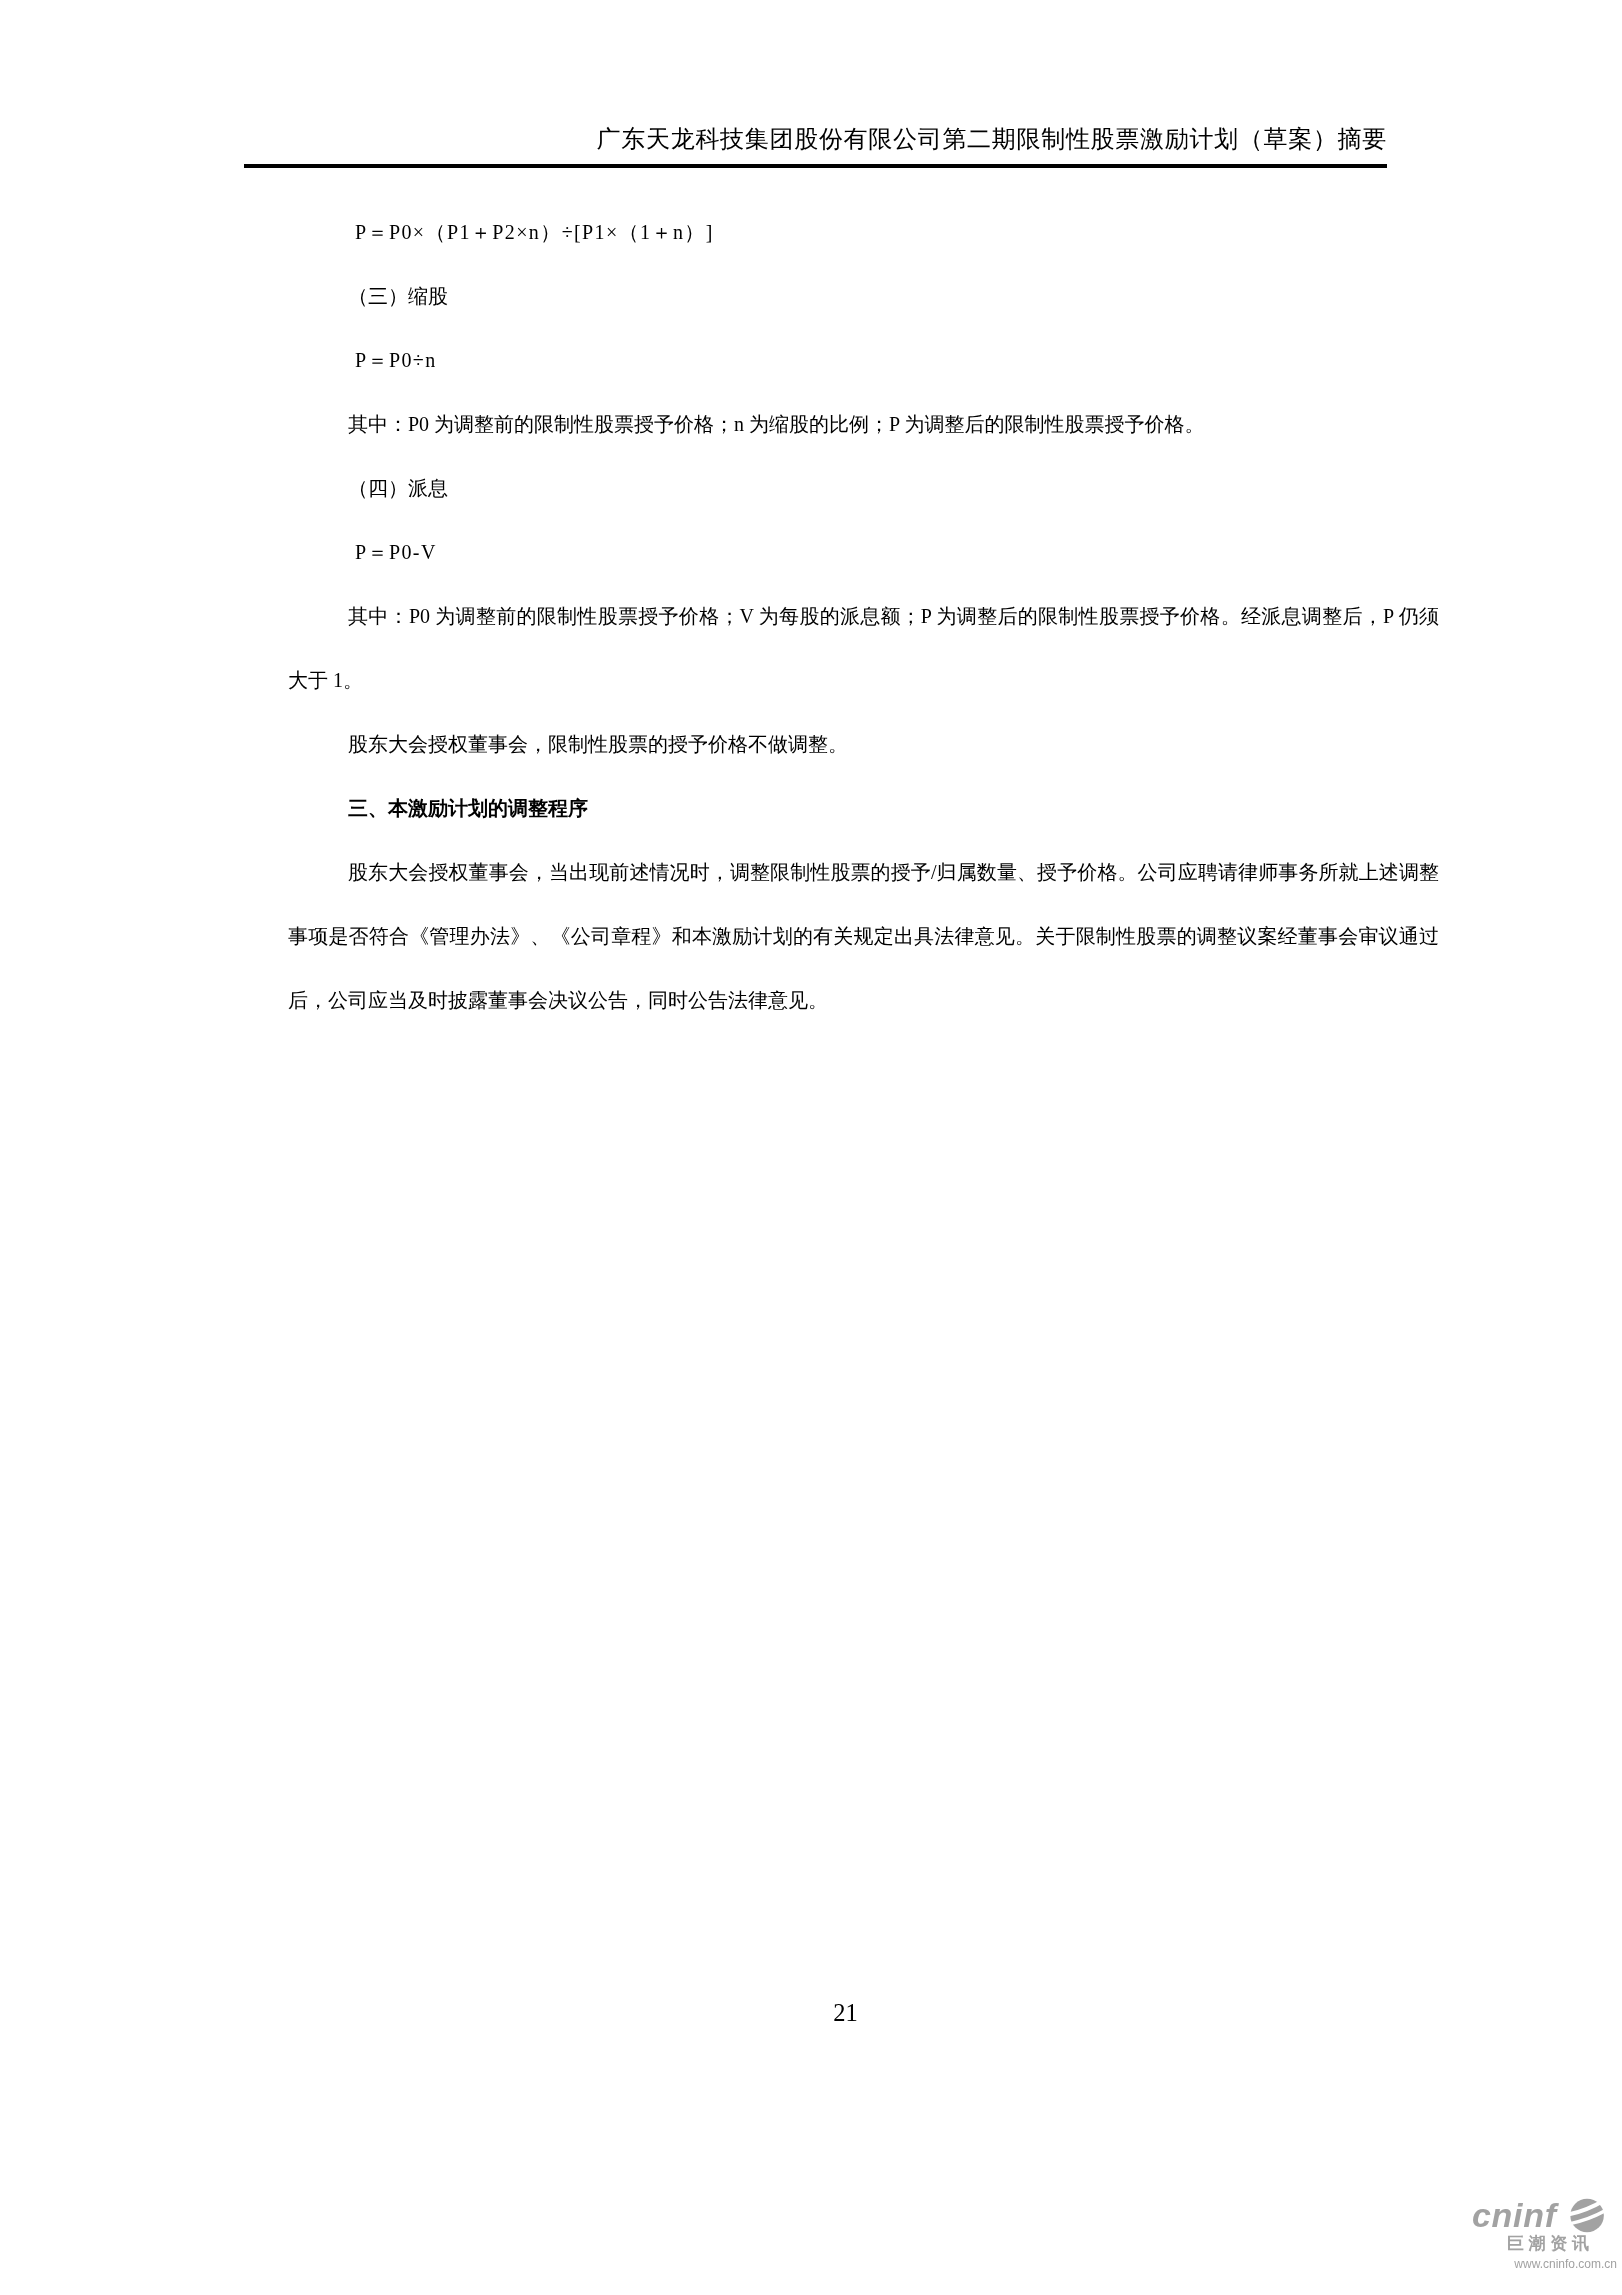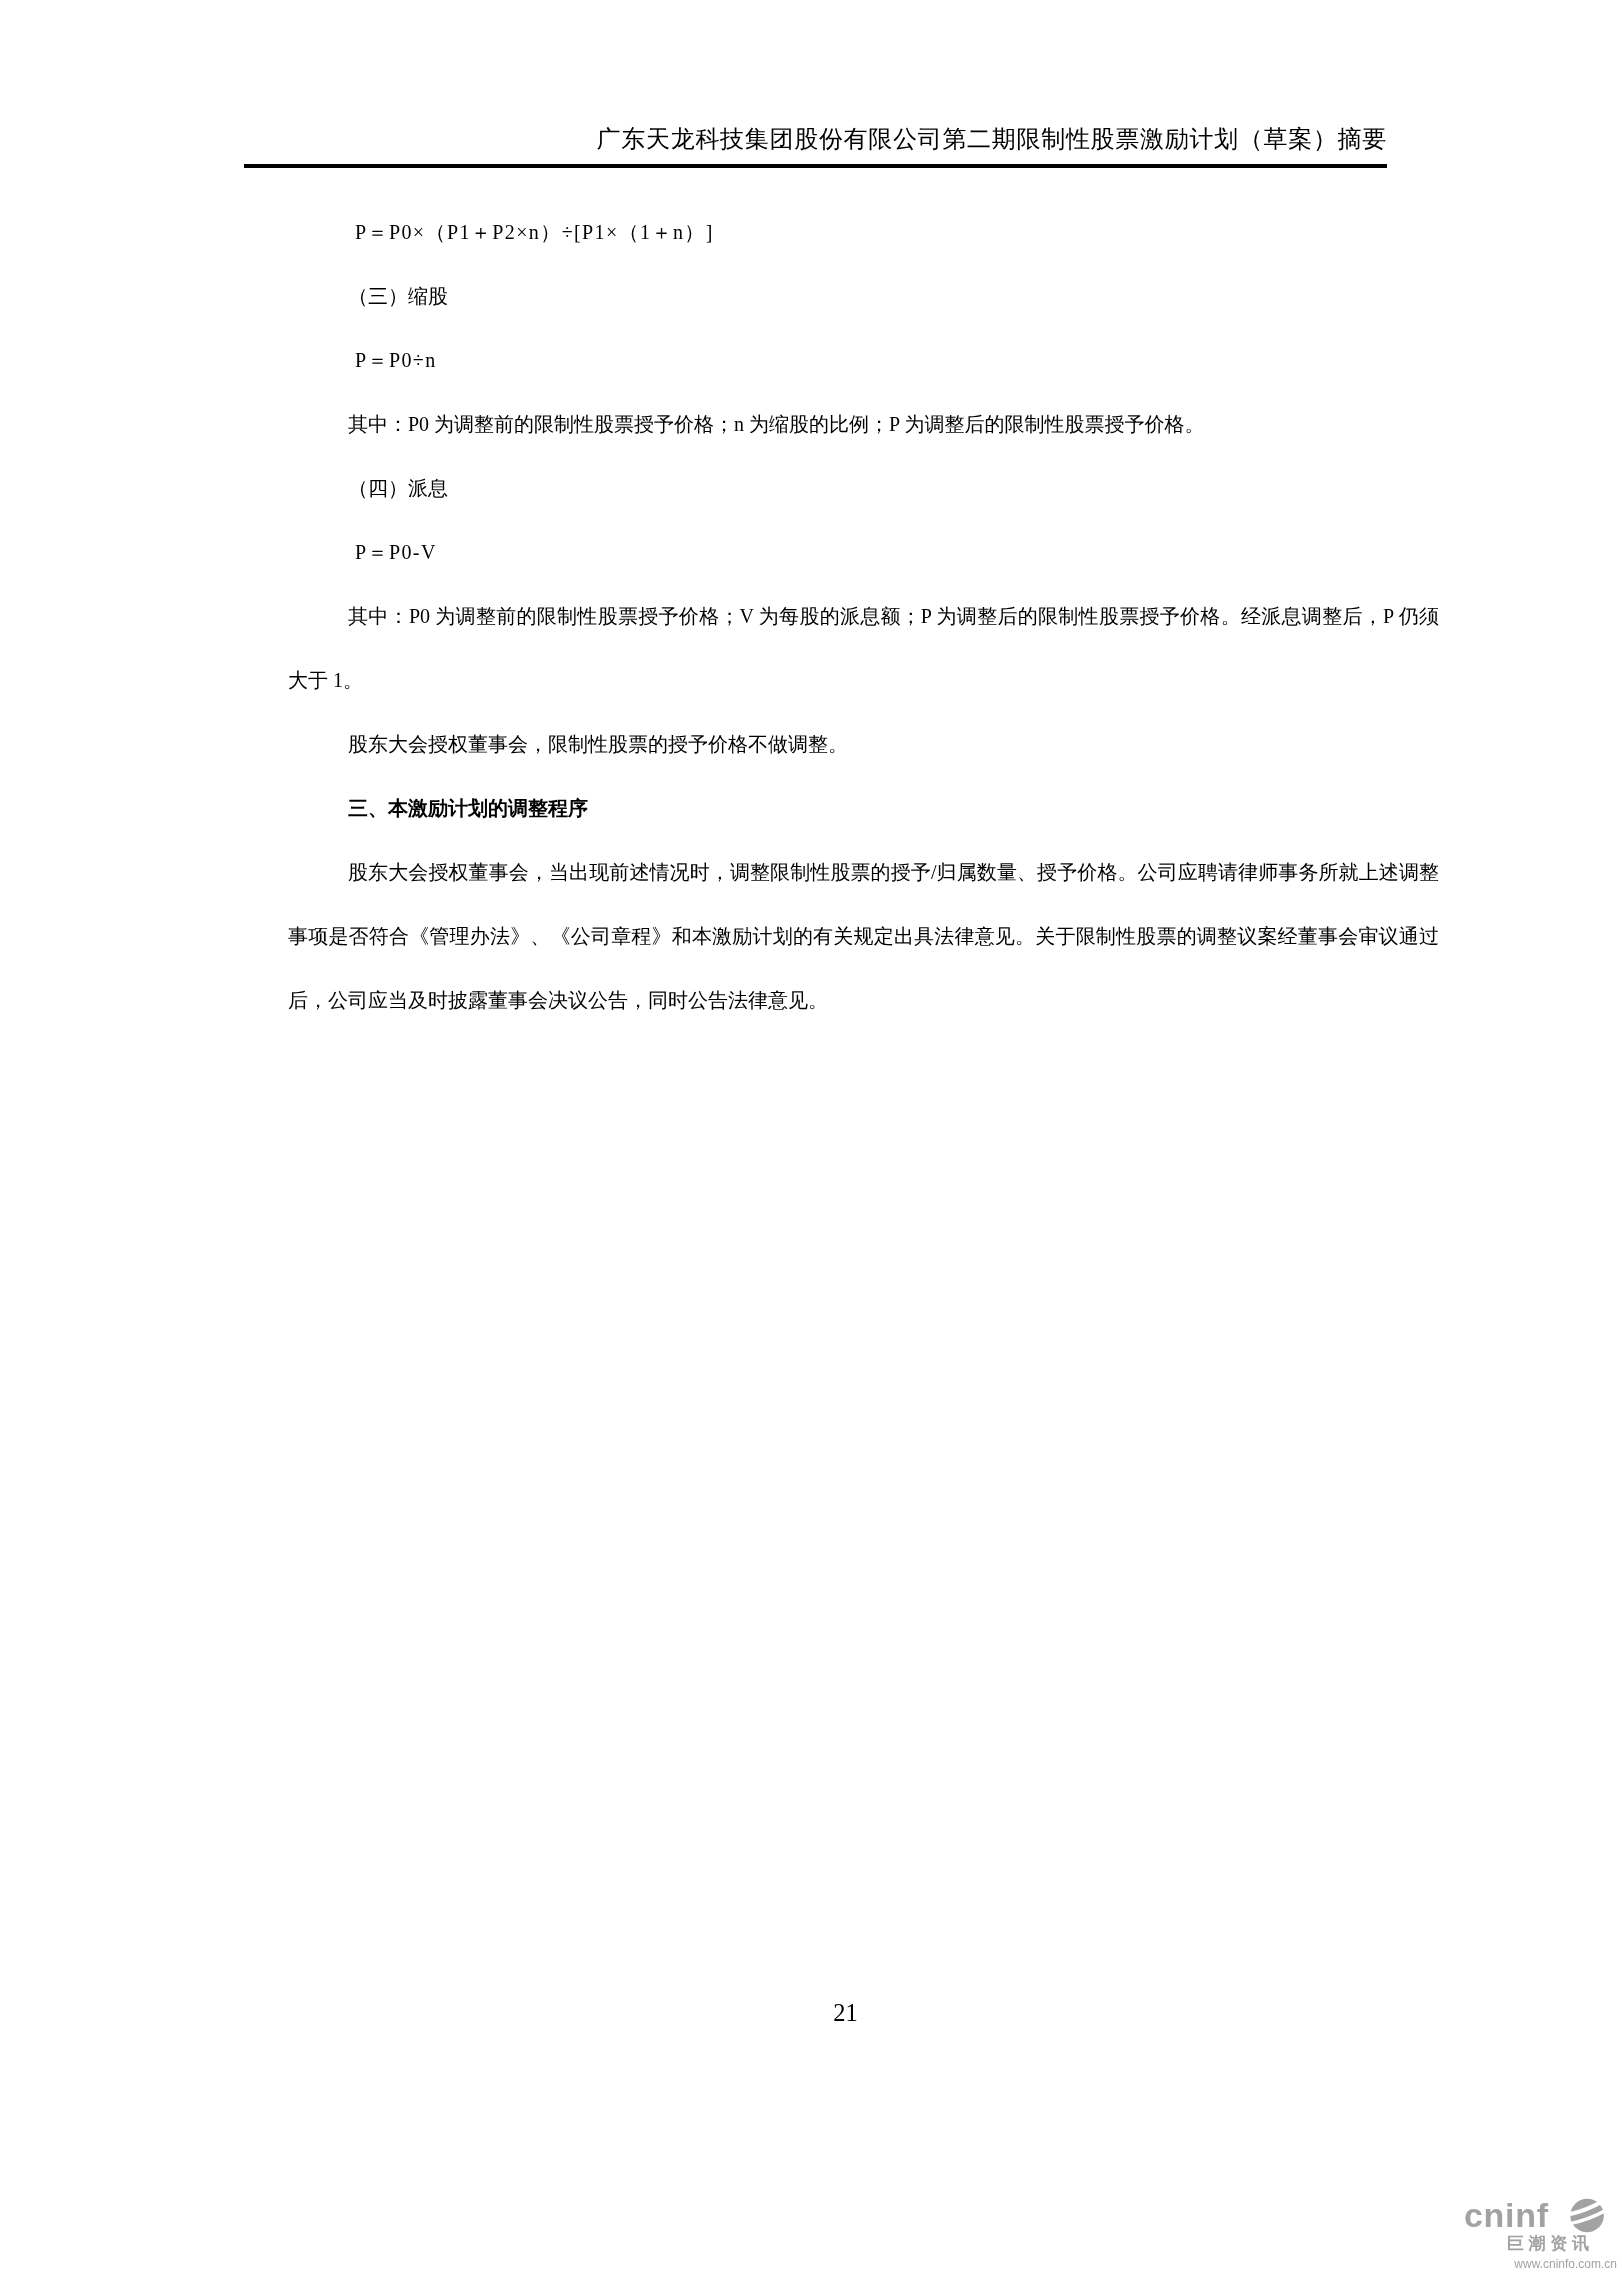--- a/index.html
+++ b/index.html
@@ -70,21 +70,22 @@
     width: 154px;
     color: #a2a2a2;
     font-family: "Liberation Sans", "DejaVu Sans", sans-serif;
     user-select: none;
   }
   .wm-row1 {
     display: flex;
     justify-content: flex-end;
     align-items: center;
     padding-right: 12.3px;
-    gap: 19px;
+    gap: 11px;
+    font-style: italic;
   }
   .wm-logo-text {
     font-size: 34px;
     font-weight: bold;
     letter-spacing: 0.7px;
     line-height: 35px;
   }
   .wm-globe { width: 37px; height: 37px; display: inline-block; }
   .wm-globe svg { width: 100%; height: 100%; display: block; }
   .wm-cn {

